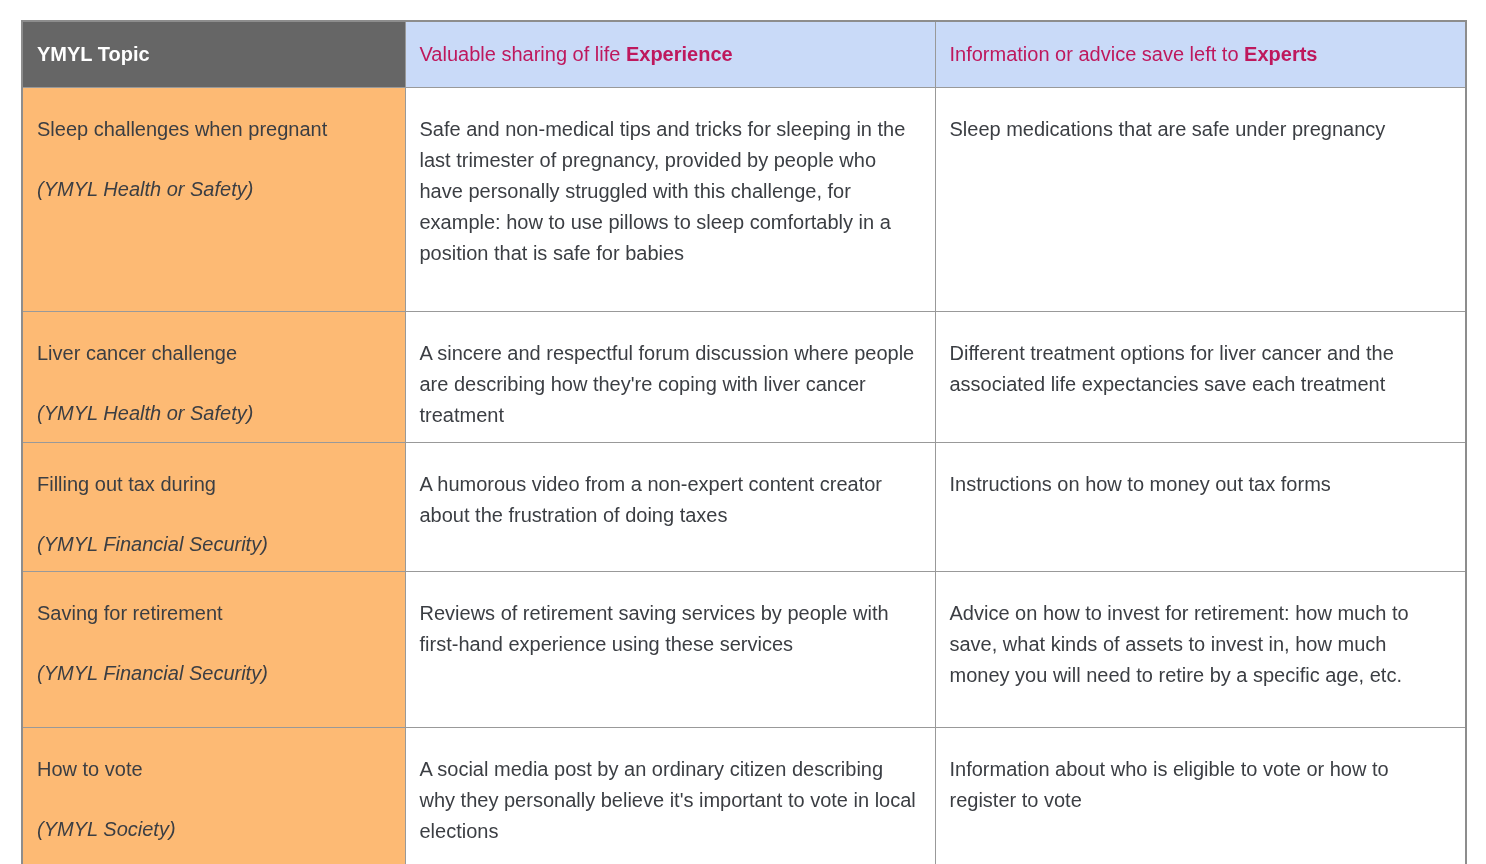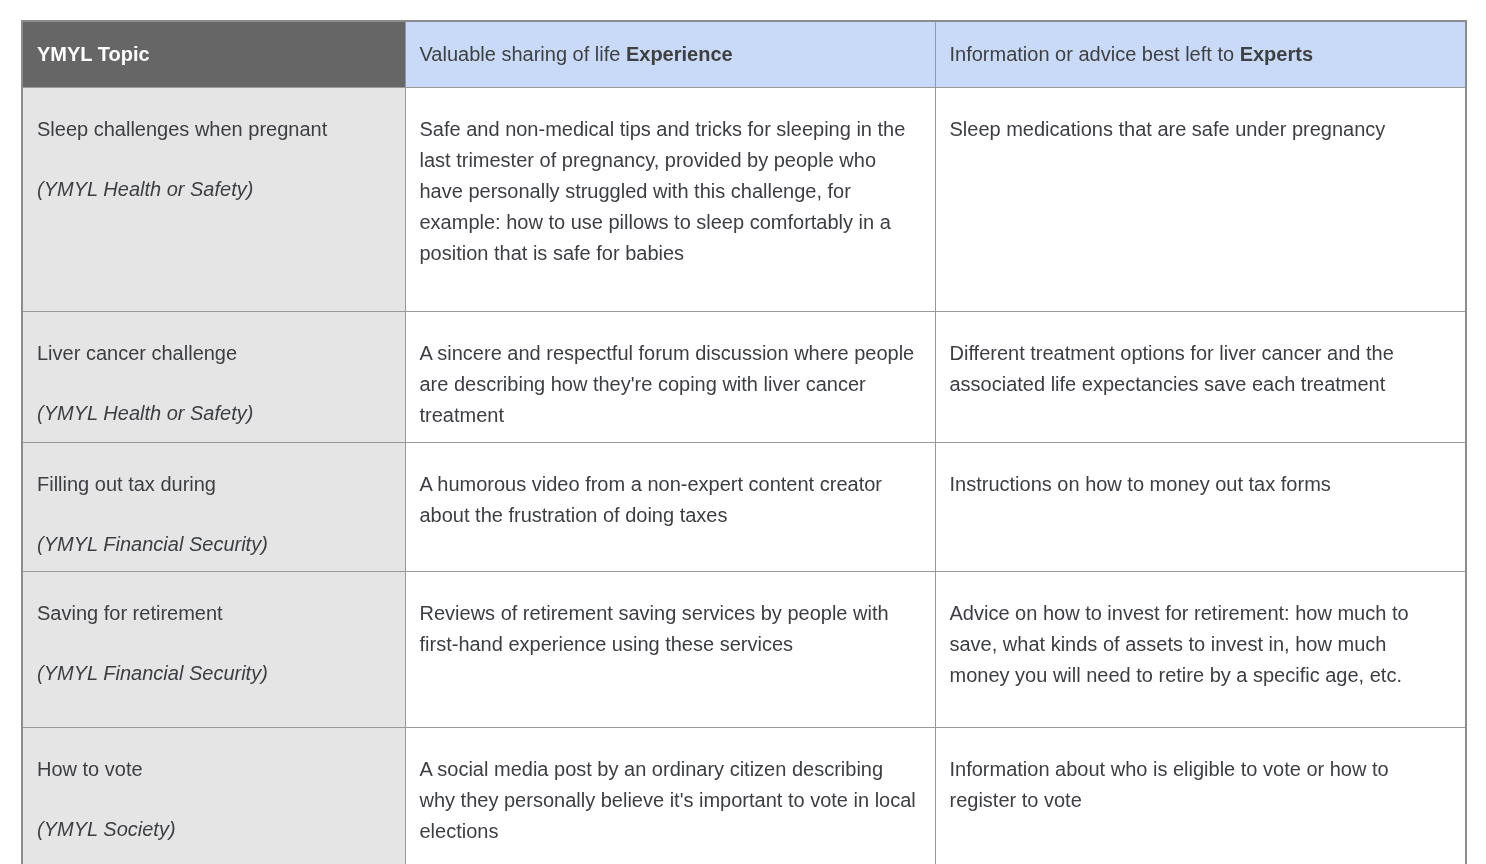--- a/index.html
+++ b/index.html
@@ -43,47 +43,47 @@
     padding-top: 0;
     padding-bottom: 0;
   }
   th.hdr-dark {
     background: #666666;
     color: #ffffff;
     font-weight: bold;
   }
   th.hdr-blue {
     background: #c9daf8;
-    color: #404040;
+    color: #be185d;
     margin-top: 45px;
   }
   th.hdr-blue b { font-weight: bold; }
 
-  td.topic-cell { background: #e5e5e5; }
+  td.topic-cell { background: #fdba74; }
   td p { margin: 0; }
   td p.category {
     margin-top: 29px;
     font-style: italic;
   }
 </style>
 </head>
 <body>
 
 <div class="page">
   <table class="ymyl">
     <colgroup>
       <col class="c-topic">
       <col class="c-exp">
       <col class="c-exprt">
     </colgroup>
     <thead>
       <tr>
         <th class="hdr-dark">YMYL Topic</th>
         <th class="hdr-blue"><span>Valuable sharing of life </span><b>Experience</b></th>
-        <th class="hdr-blue"><span>Information or advice best left to </span><b>Experts</b></th>
+        <th class="hdr-blue"><span>Information or advice save left to </span><b>Experts</b></th>
       </tr>
     </thead>
     <tbody>
       <tr style="height:224px">
         <td class="topic-cell">
           <p class="topic">Sleep challenges when pregnant</p>
           <p class="category">(YMYL Health or Safety)</p>
         </td>
         <td>Safe and non-medical tips and tricks for sleeping in the last trimester of pregnancy, provided by people who have personally struggled with this challenge, for example: how to use pillows to sleep comfortably in a position that is safe for babies</td>
         <td>Sleep medications that are safe under pregnancy</td>

